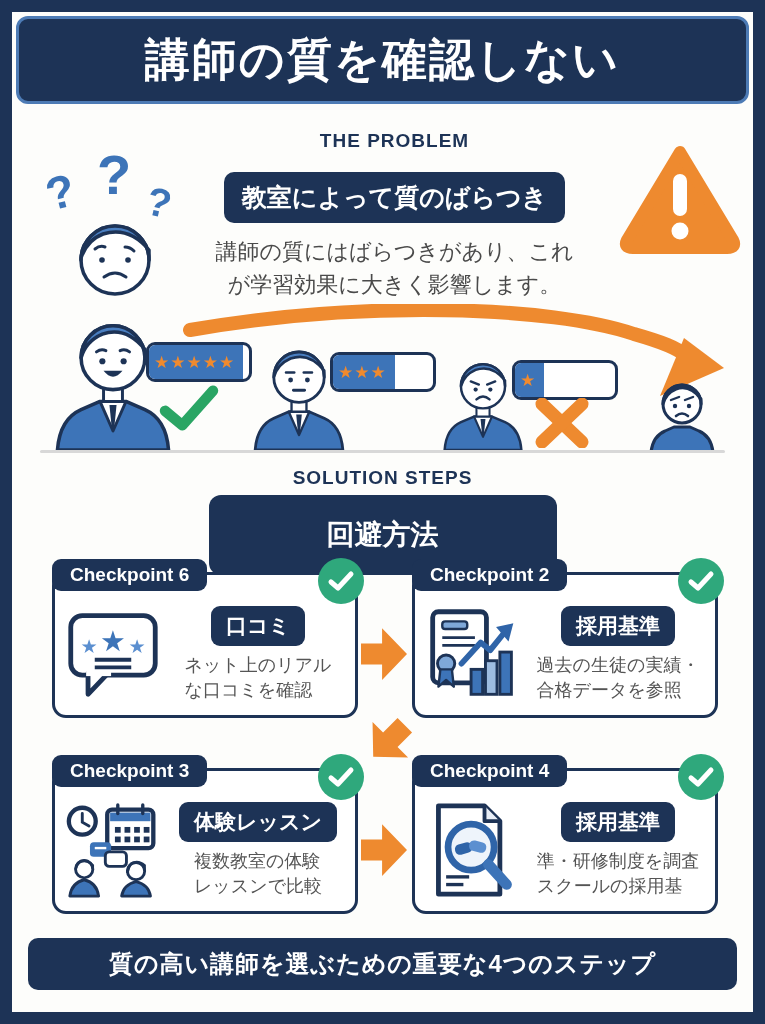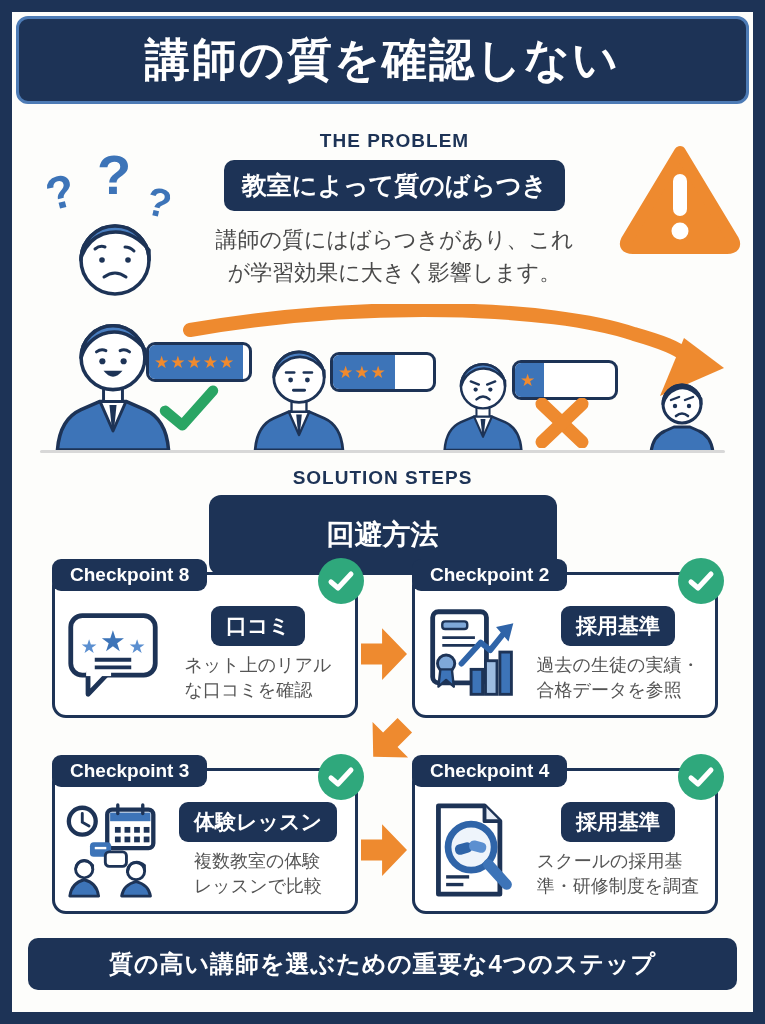--- a/index.html
+++ b/index.html
@@ -15,21 +15,21 @@
     display:flex;align-items:center;justify-content:center;
   }
   .title-banner span{color:#ffffff;font-size:45px;font-weight:bold;letter-spacing:2px;}
   
   .problem-col{position:absolute;left:190px;top:118px;width:385px;text-align:center;}
   .section-label{font-size:19px;font-weight:bold;color:#1d3356;letter-spacing:1px;}
   .navy-badge{
     display:inline-block;background:#1d3356;color:#fff;font-weight:bold;
     border-radius:10px;white-space:nowrap;
   }
-  .problem-badge{margin-top:8px;font-size:25px;padding:9px 18px;}
+  .problem-badge{margin-top:20px;font-size:25px;padding:9px 18px;}
   .problem-desc{margin-top:12px;font-size:22px;line-height:33px;color:#4a4a4a;text-align:center;}
   .illu{position:absolute;}
   
   .rating{
     position:absolute;width:106px;height:40px;box-sizing:border-box;background:#fff;
     border:3px solid #1d3356;border-radius:9px;overflow:hidden;
   }
   .rating-fill{position:absolute;left:0;top:0;bottom:0;background:#3d74b8;display:flex;align-items:center;}
   .rating-stars{color:#f08a2e;font-size:17px;letter-spacing:1px;padding-left:5px;white-space:nowrap;}
   
@@ -188,21 +188,21 @@
   </svg>
 
   <div class="divider"></div>
 
   <div class="solution-head">
     <div class="section-label">SOLUTION STEPS</div>
     <div class="navy-badge solution-badge">回避方法</div>
   </div>
 
   <div class="card" style="left:40px;top:560px;">
-    <div class="card-tab">Checkpoint 8</div>
+    <div class="card-tab">Checkpoint 6</div>
     <div class="check-circle">
       <svg width="28" height="22" viewBox="0 0 28 22">
         <path d="M4 12 L11 18 L24 4" stroke="#fff" stroke-width="5" fill="none" stroke-linecap="round" stroke-linejoin="round"></path>
       </svg>
     </div>
     <div class="card-body">
       <svg class="card-icon" viewBox="0 0 100 100">
         <rect x="6" y="10" width="88" height="62" rx="12" fill="#fff" stroke="#1d3356" stroke-width="5"></rect>
         <polygon points="24,70 24,92 45,70" fill="#fff" stroke="#1d3356" stroke-width="5" stroke-linejoin="round"></polygon>
         <rect x="22" y="66" width="26" height="7" fill="#fff"></rect>
@@ -320,22 +320,22 @@
         <line x1="22" y1="78" x2="46" y2="78" stroke="#1d3356" stroke-width="3.5"></line>
         <line x1="22" y1="86" x2="40" y2="86" stroke="#1d3356" stroke-width="3.5"></line>
         <circle cx="48" cy="47" r="24" fill="#eef4fb" stroke="#2f64a8" stroke-width="7"></circle>
         <line x1="66" y1="65" x2="85" y2="86" stroke="#3d74b8" stroke-width="11" stroke-linecap="round"></line>
         <rect x="31" y="43" width="18" height="11" rx="5" fill="#2f64a8" transform="rotate(-16 40 48)"></rect>
         <rect x="46" y="41" width="18" height="11" rx="5" fill="#5b8fd0" transform="rotate(14 55 46)"></rect>
       </svg>
       <div class="card-right">
         <div class="navy-badge card-badge">採用基準</div>
         <div class="card-desc">
+          <span style="display:block;">準・研修制度を調査</span>
           <span style="display:block;">スクールの採用基</span>
-          <span style="display:block;">準・研修制度を調査</span>
         </div>
       </div>
     </div>
   </div>
 
   <svg class="step-arrow" style="left:349px;top:808px;" viewBox="0 0 48 58">
     <polygon points="0,18 22,18 22,2 48,29 22,56 22,40 0,40" fill="#ee8a2f"></polygon>
   </svg>
 
   <div class="footer-banner">

